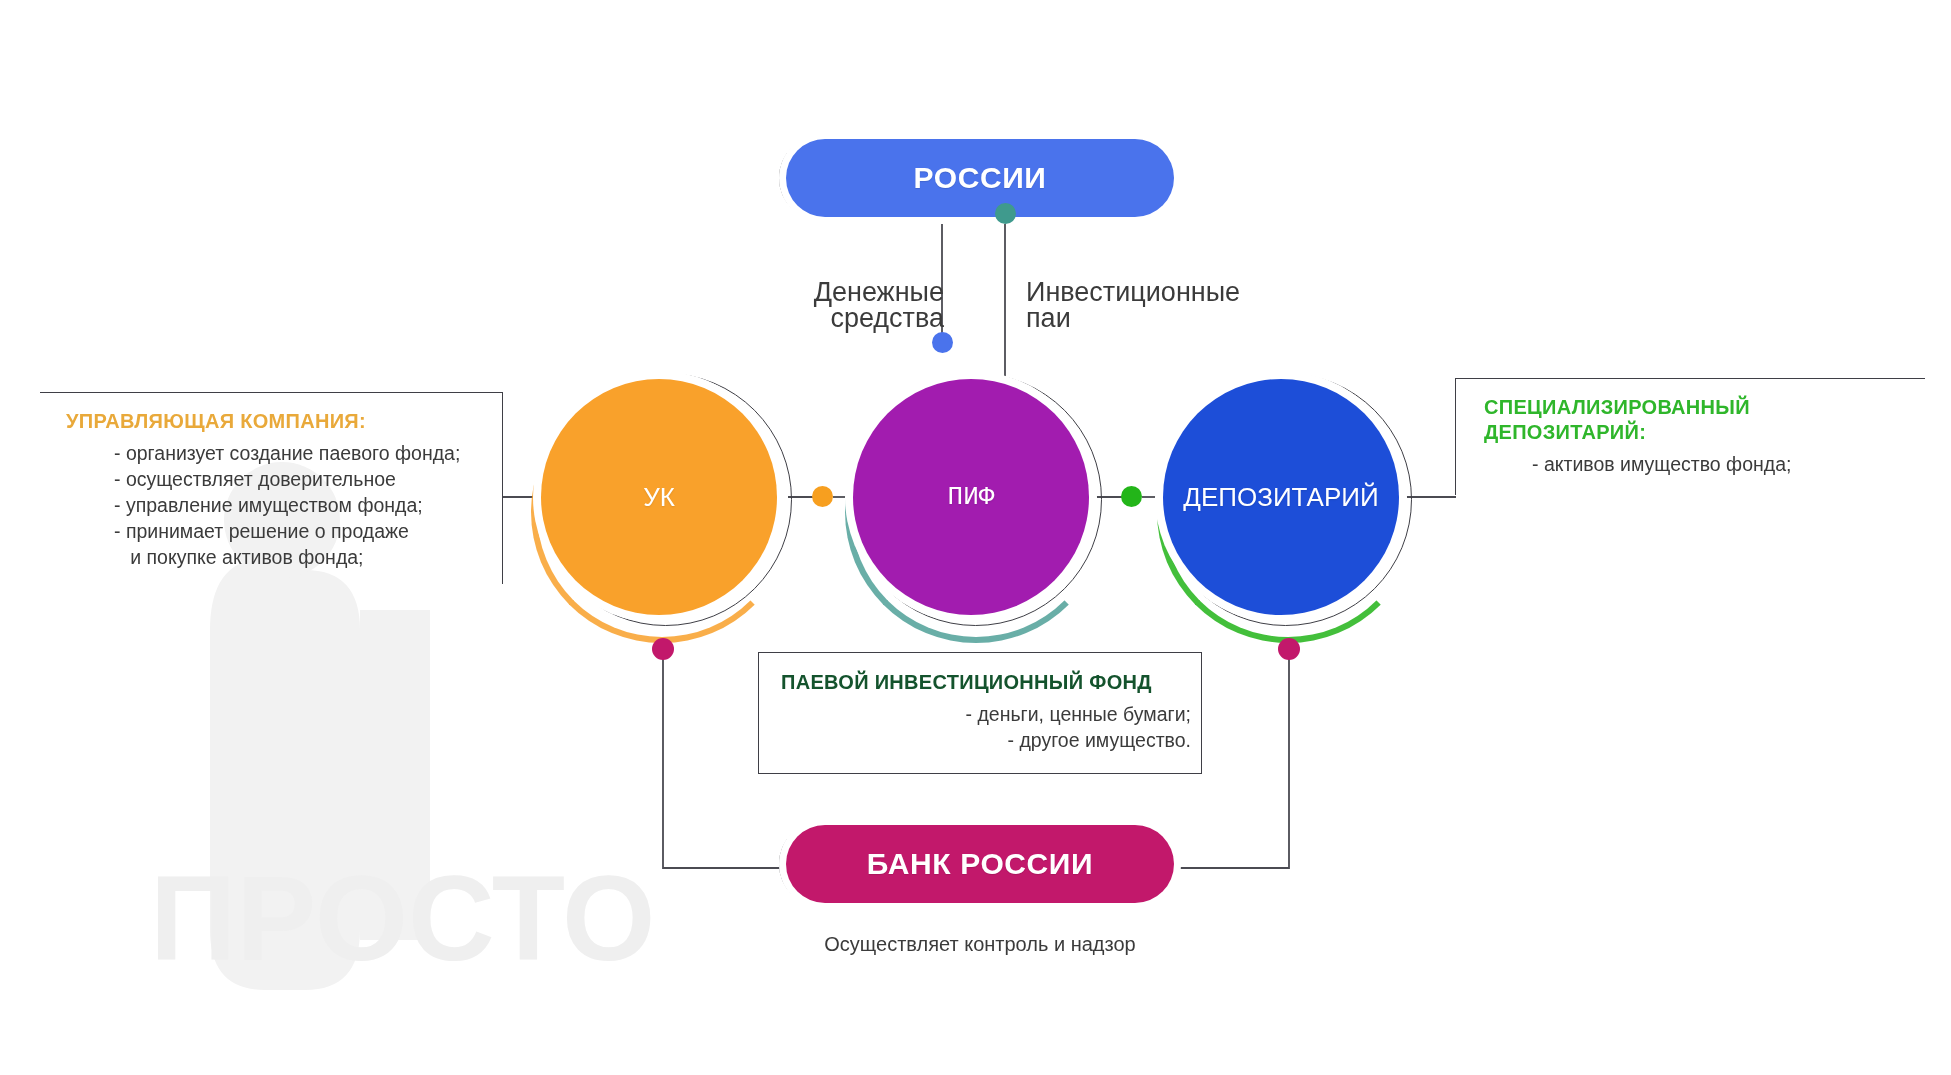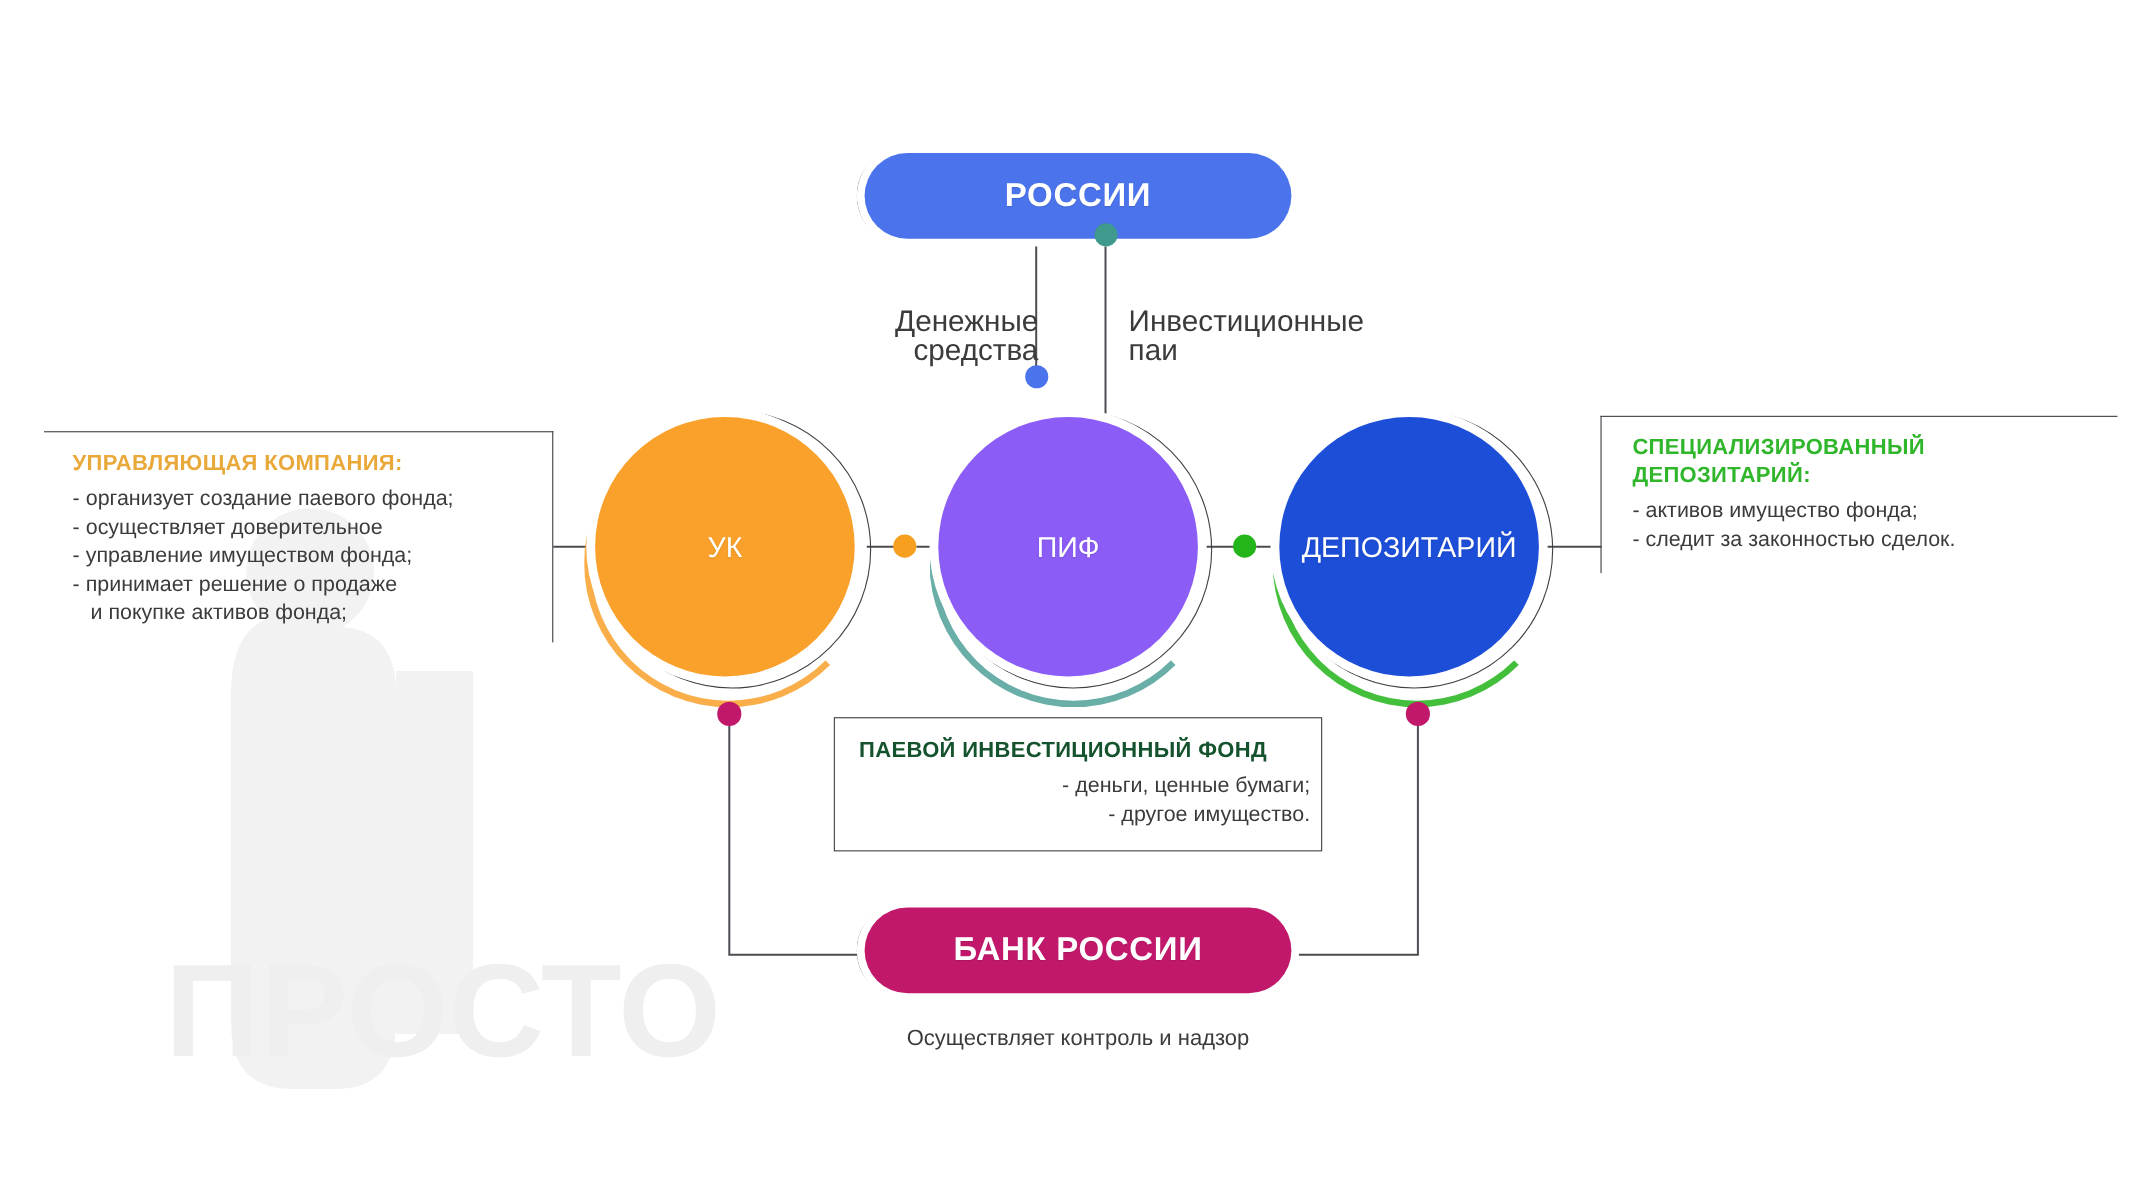--- a/index.html
+++ b/index.html
@@ -41,21 +41,21 @@
   
   .node{
     position:absolute;border-radius:50%;
     display:flex;align-items:center;justify-content:center;
     box-sizing:border-box;color:#ffffff;font-weight:400;
     box-shadow:0 0 0 8px #ffffff;
   }
   .node-label{display:block;line-height:1;text-shadow:0 1px 2px rgba(0,0,0,.10);}
 
   #node-uk{left:541px;top:379px;width:236px;height:236px;background:#F9A12B;font-size:26px;}
-  #node-pif{left:853px;top:379px;width:236px;height:236px;background:#8b5cf6;font-size:26px;}
+  #node-pif{left:853px;top:379px;width:236px;height:236px;background:#a21caf;font-size:26px;font-family:Liberation Mono, monospace;}
   #node-dep{left:1163px;top:379px;width:236px;height:236px;background:#1d4ed8;font-size:26px;}
 
   
   .node-ring{
     position:absolute;border-radius:50%;border:1.5px solid #3f3f46;
     box-sizing:border-box;pointer-events:none;
   }
   #ring-uk{left:539px;top:373px;width:253px;height:253px;}
   #ring-pif{left:849px;top:373px;width:253px;height:253px;}
   #ring-dep{left:1159px;top:373px;width:253px;height:253px;}
@@ -78,21 +78,21 @@
   
   .flow-label{position:absolute;font-size:27px;line-height:26px;color:#3b3b3b;}
   #label-money{left:812px;top:279px;width:132px;text-align:right;}
   #label-units{left:1026px;top:279px;width:210px;text-align:left;}
   #label-bank-caption{left:786px;top:931px;width:388px;text-align:center;font-size:20px;}
 
   
   .info{position:absolute;box-sizing:border-box;}
   .info-title{font-weight:700;font-size:20px;letter-spacing:.3px;line-height:25px;margin:0 0 6px 0;}
   .info-list{margin:0;padding:0;list-style:none;}
-  .info-list li{font-size:19.5px;line-height:26px;color:#3b3b3b;white-space:pre;}
+  .info-list li{font-size:19.5px;line-height:26px;color:#3b3b3b;white-space:pre;margin-left:48px;}
 
   #info-uk{
     left:40px;top:392px;width:463px;padding:16px 12px 14px 26px;
     border-top:1.4px solid #3f3f46;border-right:1.4px solid #3f3f46;
   }
   #info-uk .info-title{color:#E9A93A;}
 
   #info-dep{
     left:1455px;top:378px;width:470px;padding:16px 10px 18px 28px;
     border-top:1.4px solid #3f3f46;border-left:1.4px solid #3f3f46;
@@ -209,21 +209,20 @@
     </ul>
   </div>
 
   <div class="info" id="info-dep">
     <div class="info-title">
       <div>СПЕЦИАЛИЗИРОВАННЫЙ</div>
       <div>ДЕПОЗИТАРИЙ:</div>
     </div>
     <ul class="info-list">
       <li>- активов имущество фонда;</li>
-      <li>- следит за законностью сделок.</li>
     </ul>
   </div>
 
   <div class="info" id="info-pif">
     <div class="info-title">ПАЕВОЙ ИНВЕСТИЦИОННЫЙ ФОНД</div>
     <ul class="info-list">
       <li>- деньги, ценные бумаги;</li>
       <li>- другое имущество.</li>
     </ul>
   </div>

